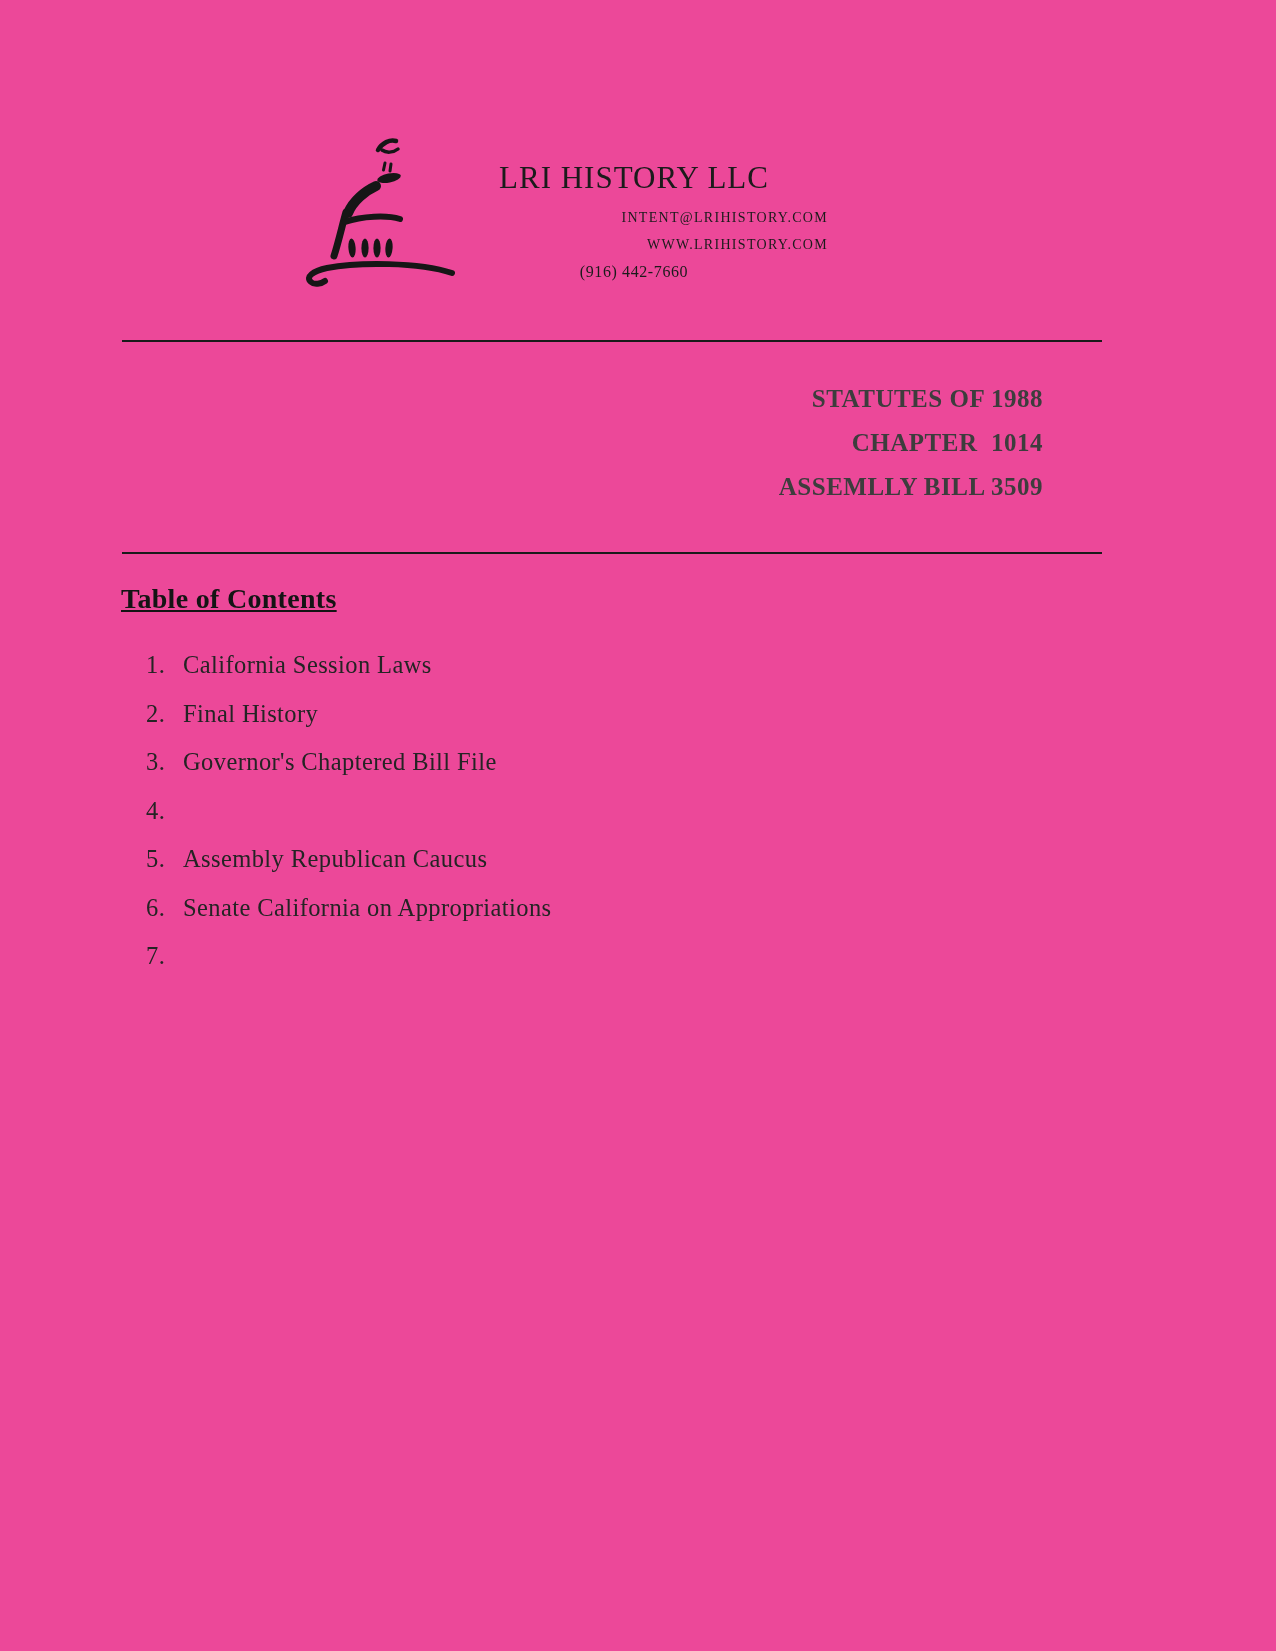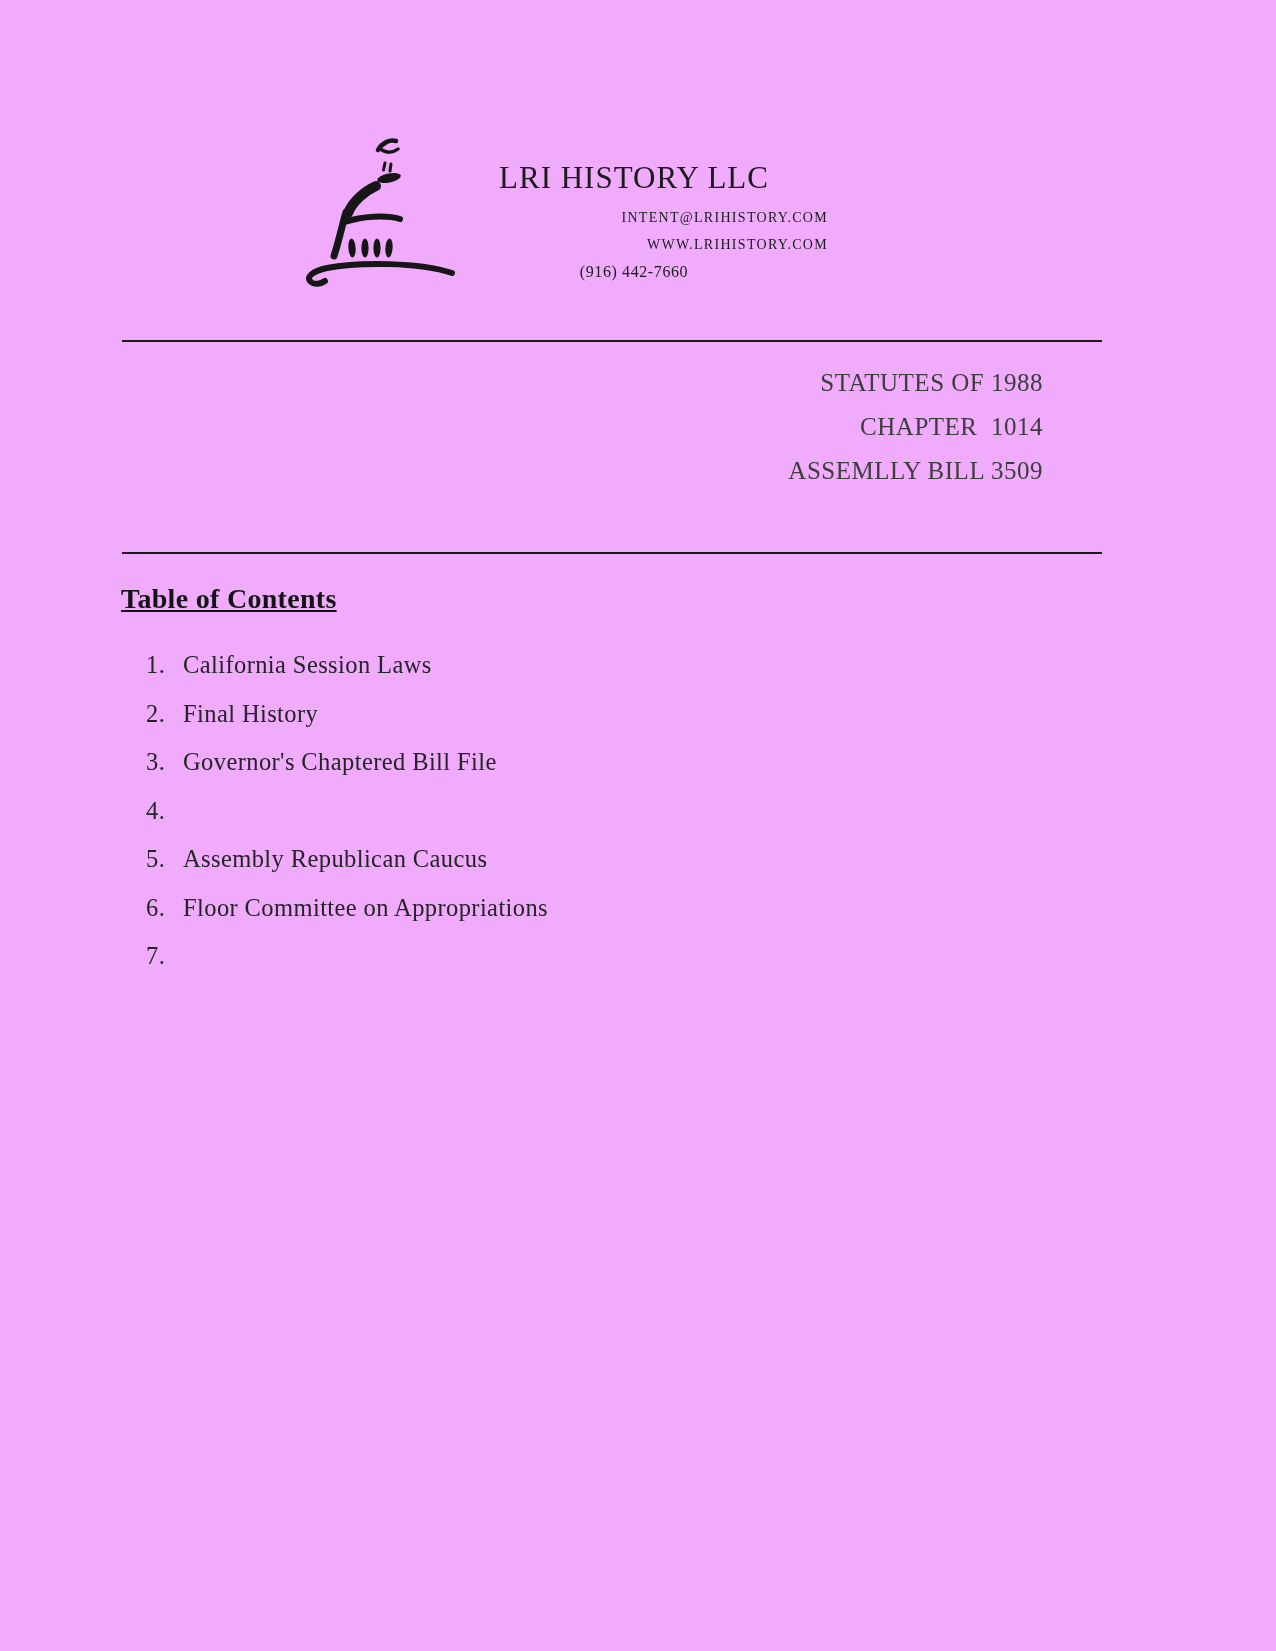--- a/index.html
+++ b/index.html
@@ -4,21 +4,21 @@
 <style>
   html, body {
     margin: 0;
     padding: 0;
     background: #ffffff;
   }
   .page {
     position: relative;
     width: 1276px;
     height: 1651px;
-    background: #f0abfc;
+    background: #ec4899;
     font-family: "Liberation Serif", "DejaVu Serif", serif;
     overflow: hidden;
   }
 
   
   .logo {
     position: absolute;
     left: 296px;
     top: 120px;
     width: 162px;
@@ -61,24 +61,24 @@
     width: 980px;
     height: 2px;
     background: #1a1a1a;
   }
   .rule-top { top: 340px; }
   .rule-bottom { top: 552px; }
 
   
   .bill-title-block {
     position: absolute;
-    top: 361px;
+    top: 377px;
     right: 233px;
     text-align: right;
-    font-weight: normal;
+    font-weight: bold;
     font-size: 25px;
     line-height: 44px;
     letter-spacing: 0.5px;
     color: #3d3d3d;
   }
   .bill-title-line { white-space: pre; }
 
   
   .toc-heading {
     position: absolute;
@@ -172,20 +172,20 @@
     </li>
     <li class="toc-item">
       <span class="toc-num">4.</span>
     </li>
     <li class="toc-item">
       <span class="toc-num">5.</span>
       <span class="toc-label">Assembly Republican Caucus</span>
     </li>
     <li class="toc-item">
       <span class="toc-num">6.</span>
-      <span class="toc-label">Floor Committee on Appropriations</span>
+      <span class="toc-label">Senate California on Appropriations</span>
     </li>
     <li class="toc-item">
       <span class="toc-num">7.</span>
     </li>
   </ol>
 
 </div>
 
 </body></html>

